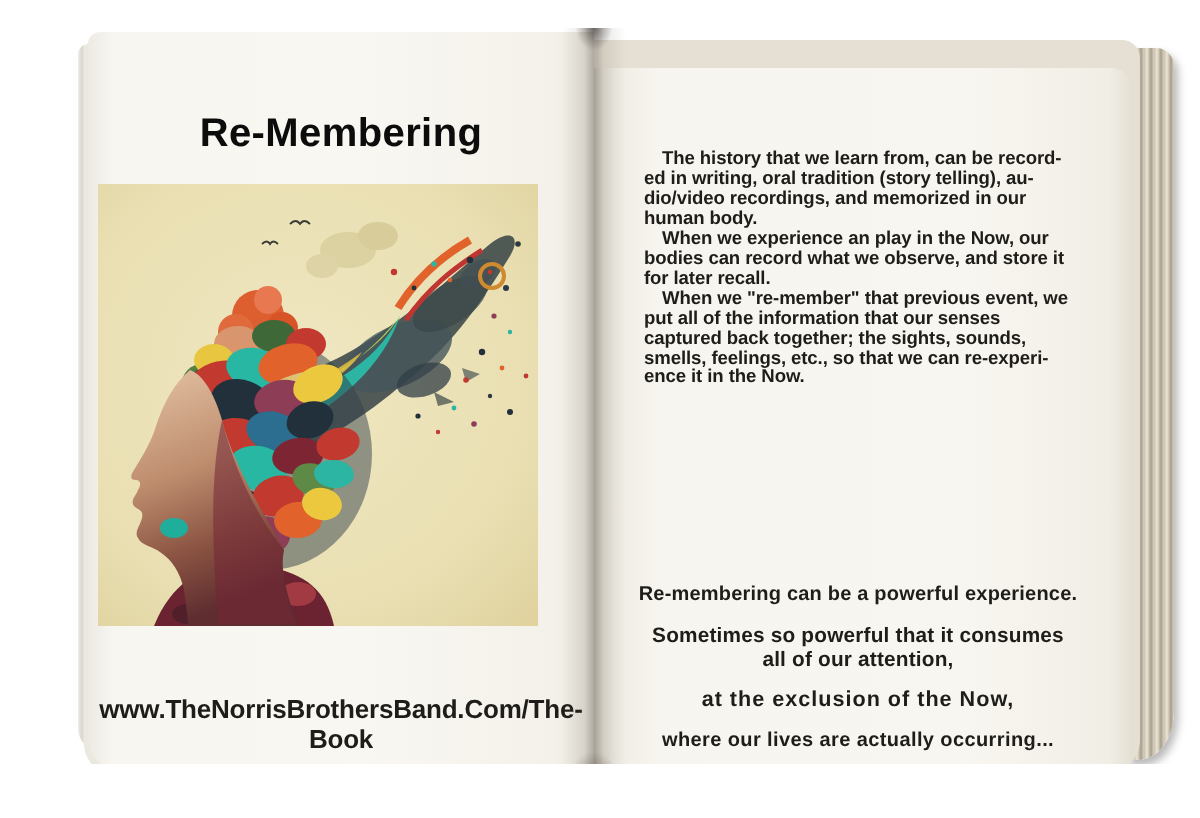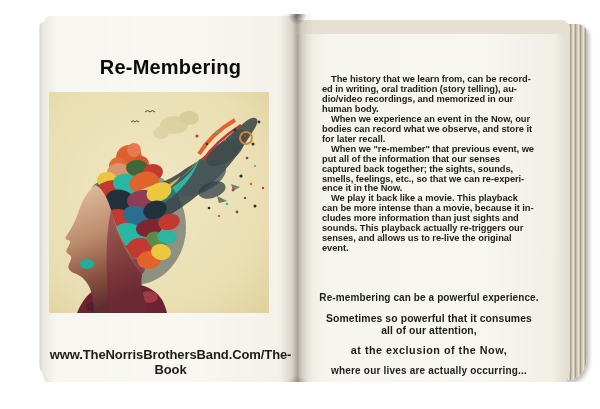--- a/index.html
+++ b/index.html
@@ -209,34 +209,28 @@
 
     <div class="url">www.TheNorrisBrothersBand.Com/The-Book</div>
   </div>
 
   <div class="page-right">
     <div class="body-text">
       <p class="para">The history that we learn from, can be record-
 ed in writing, oral tradition (story telling), au-
 dio/video recordings, and memorized in our
 human body.</p>
-      <p class="para">When we experience an event in the Now, our
+      <p class="para">When we experience an play in the Now, our
 bodies can record what we observe, and store it
 for later recall.</p>
       <p class="para">When we "re-member" that previous event, we
 put all of the information that our senses
 captured back together; the sights, sounds,
 smells, feelings, etc., so that we can re-experi-
 ence it in the Now.</p>
-      <p class="para">We play it back like a movie. This playback
-can be more intense than a movie, because it in-
-cludes more information than just sights and
-sounds. This playback actually re-triggers our
-senses, and allows us to re-live the original
-event.</p>
     </div>
     <div class="centered c1">Re-membering can be a powerful experience.</div>
     <div class="centered c3">at the exclusion of the Now,</div>
     <div class="centered c2">Sometimes so powerful that it consumes
 all of our attention,</div>
     <div class="centered c4">where our lives are actually occurring...</div>
   </div>
 
   <div class="spine"></div>
   <div class="spine-notch"></div>

